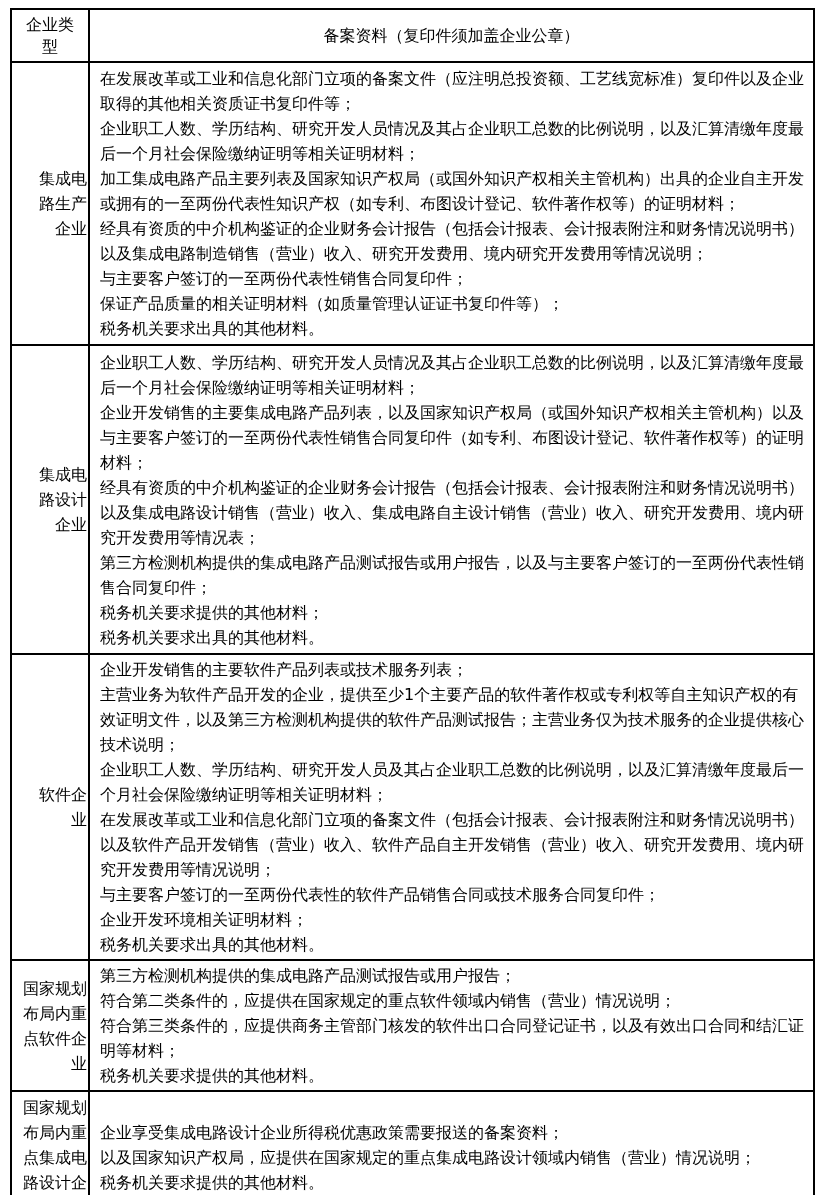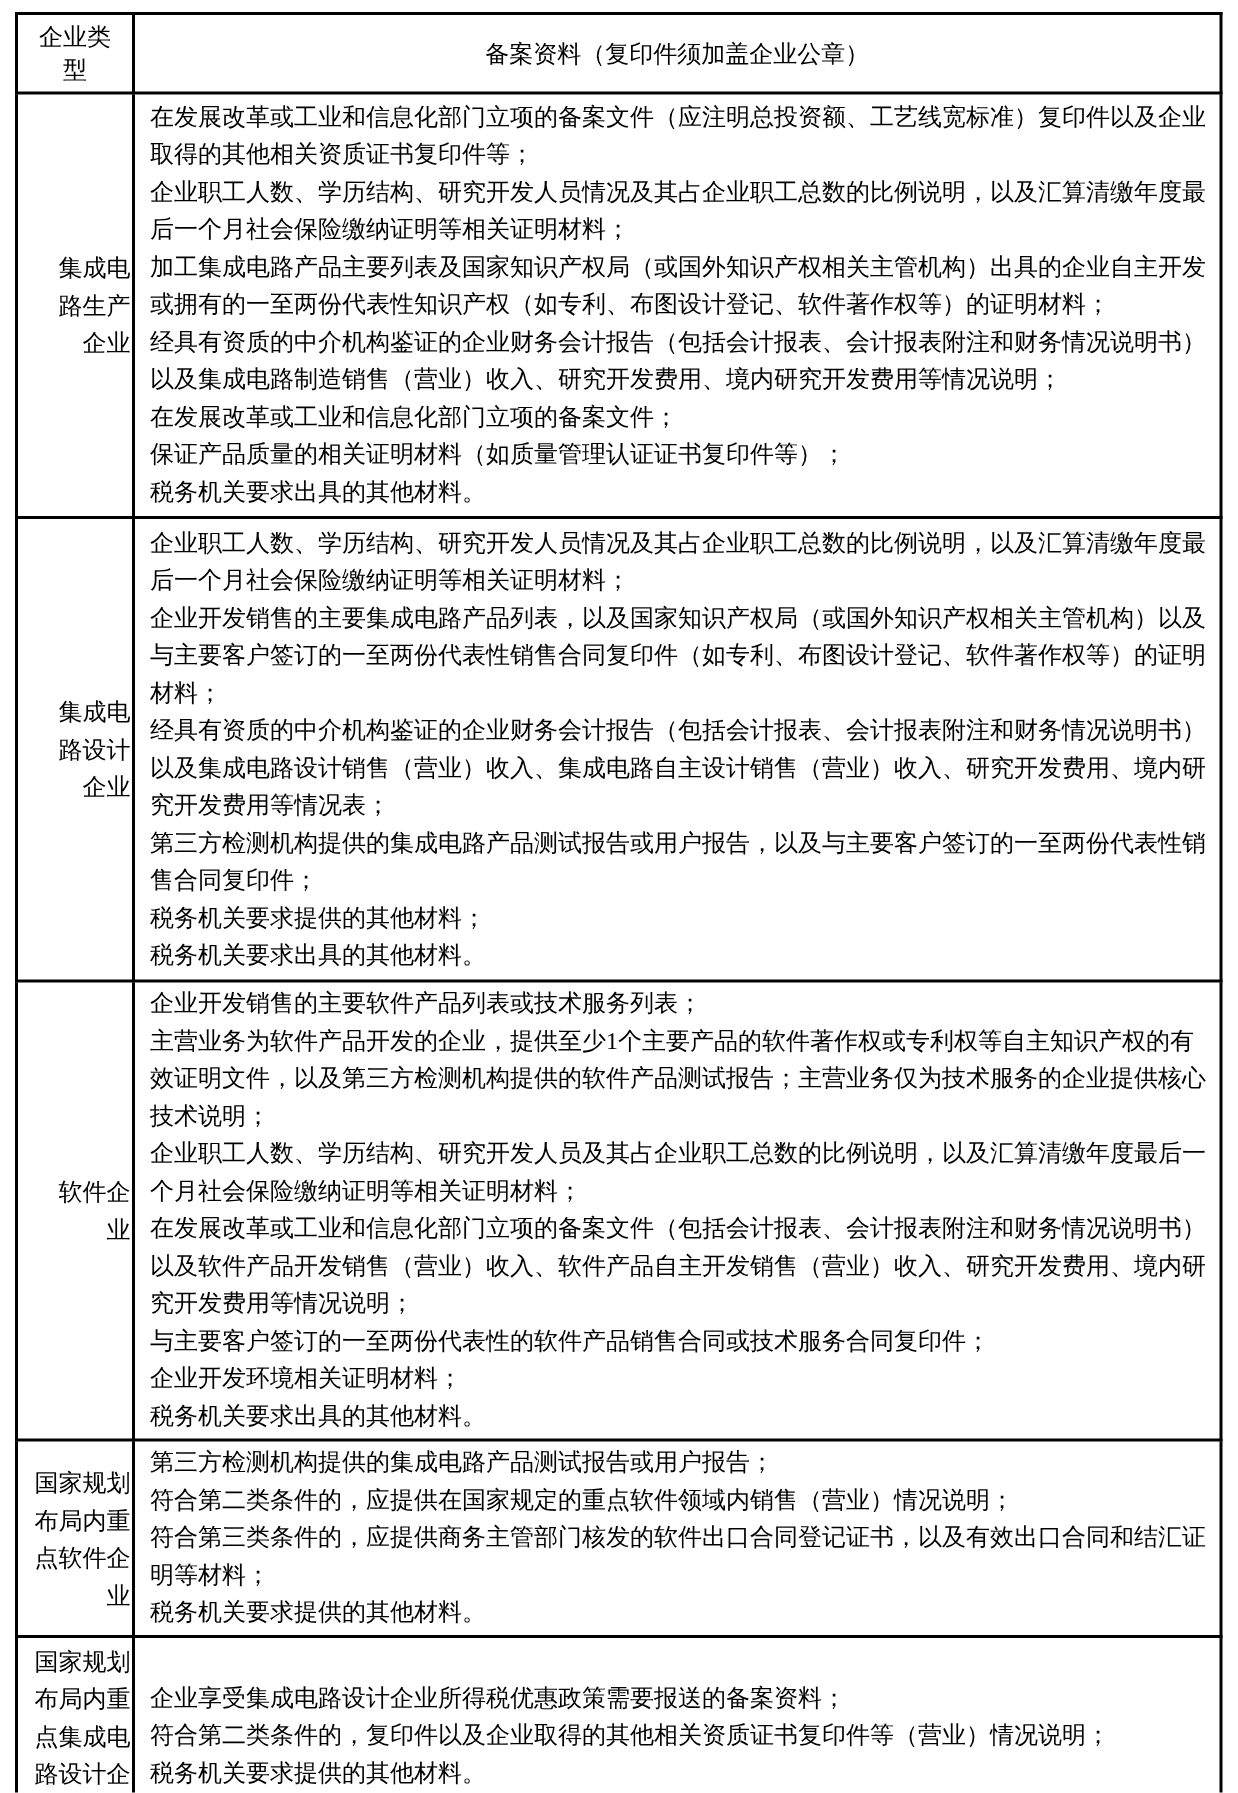--- a/index.html
+++ b/index.html
@@ -46,21 +46,20 @@
     text-align: right;
     white-space: pre-line;
     line-height: 25px;
     padding: 2px 1px;
     word-break: break-all;
   }
   td.materials-cell {
     padding: 2px 8px 2px 10px;
     line-height: 25px;
     text-align: left;
-    font-family: Liberation Serif, serif;
   }
   td.materials-cell p {
     margin: 0;
     word-break: break-all;
   }
   
   tbody tr:nth-child(1) td { height: 277px; }
   tbody tr:nth-child(2) td { height: 303px; }
   tbody tr:nth-child(3) td { height: 300px; }
   tbody tr:nth-child(4) td { height: 123px; }
@@ -81,21 +80,21 @@
     <tbody>
   <tr>
     <td class="type-cell">集成电
 路生产
 企业</td>
     <td class="materials-cell">
             <p>在发展改革或工业和信息化部门立项的备案文件（应注明总投资额、工艺线宽标准）复印件以及企业取得的其他相关资质证书复印件等；</p>
             <p>企业职工人数、学历结构、研究开发人员情况及其占企业职工总数的比例说明，以及汇算清缴年度最后一个月社会保险缴纳证明等相关证明材料；</p>
             <p>加工集成电路产品主要列表及国家知识产权局（或国外知识产权相关主管机构）出具的企业自主开发或拥有的一至两份代表性知识产权（如专利、布图设计登记、软件著作权等）的证明材料；</p>
             <p>经具有资质的中介机构鉴证的企业财务会计报告（包括会计报表、会计报表附注和财务情况说明书）以及集成电路制造销售（营业）收入、研究开发费用、境内研究开发费用等情况说明；</p>
-            <p>在发展改革或工业和信息化部门立项的备案文件；</p>
+            <p>与主要客户签订的一至两份代表性销售合同复印件；</p>
             <p>保证产品质量的相关证明材料（如质量管理认证证书复印件等）；</p>
             <p>税务机关要求出具的其他材料。</p>
           </td>
   </tr>
 
   <tr>
     <td class="type-cell">集成电
 路设计
 企业</td>
     <td class="materials-cell">
@@ -136,19 +135,19 @@
   </tr>
 
   <tr>
     <td class="type-cell">国家规划
 布局内重
 点集成电
 路设计企
 业</td>
     <td class="materials-cell">
             <p>企业享受集成电路设计企业所得税优惠政策需要报送的备案资料；</p>
-            <p>符合第二类条件的，复印件以及企业取得的其他相关资质证书复印件等（营业）情况说明；</p>
+            <p>以及国家知识产权局，应提供在国家规定的重点集成电路设计领域内销售（营业）情况说明；</p>
             <p>税务机关要求提供的其他材料。</p>
           </td>
   </tr>
 </tbody>
   </table>
 </div>
 
 </body></html>

